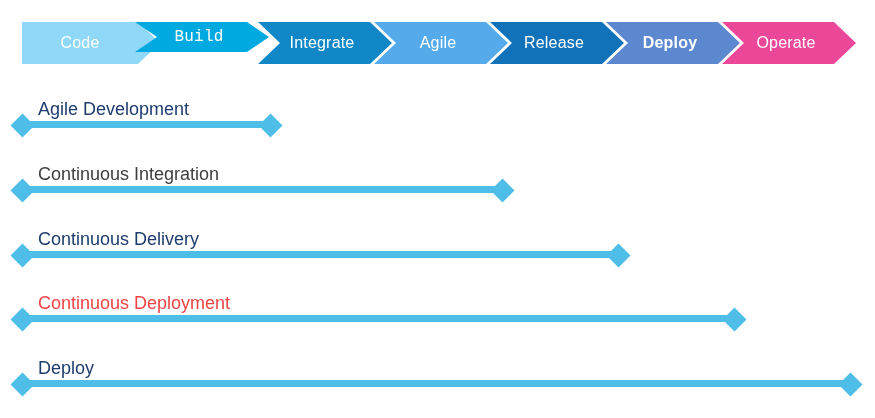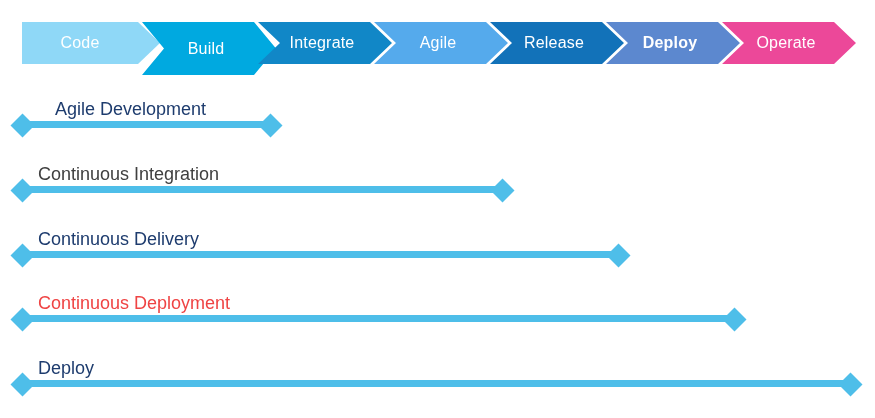--- a/index.html
+++ b/index.html
@@ -56,42 +56,42 @@
   }
 </style>
 </head>
 <body>
 
 <div class="canvas">
   <div id="stages">
       <div class="stage first" style="left: 22px; top: 22px; width: 138px; height: 42px; background: rgb(143, 216, 247);">
     <span class="stage-label" style="color: rgb(255, 255, 255);">Code</span>
   </div>
-      <div class="stage notched" style="left: 142px; top: 22px; width: 134px; height: 53px; background: rgb(0, 169, 224);">
+      <div class="stage notched" style="left: 135px; top: 22px; width: 134px; height: 30px; background: rgb(0, 169, 224); font-family: Liberation Mono, monospace;">
     <span class="stage-label" style="color: rgb(255, 255, 255);">Build</span>
   </div>
       <div class="stage notched" style="left: 258px; top: 22px; width: 134px; height: 42px; background: rgb(17, 135, 199);">
     <span class="stage-label" style="color: rgb(255, 255, 255);">Integrate</span>
   </div>
       <div class="stage notched" style="left: 374px; top: 22px; width: 134px; height: 42px; background: rgb(85, 170, 236);">
     <span class="stage-label" style="color: rgb(255, 255, 255);">Agile</span>
   </div>
       <div class="stage notched" style="left: 490px; top: 22px; width: 134px; height: 42px; background: rgb(18, 114, 185);">
     <span class="stage-label" style="color: rgb(255, 255, 255);">Release</span>
   </div>
       <div class="stage notched" style="left: 606px; top: 22px; width: 134px; height: 42px; background: rgb(92, 136, 207); font-weight: bold;">
     <span class="stage-label" style="color: rgb(255, 255, 255);">Deploy</span>
   </div>
       <div class="stage notched" style="left: 722px; top: 22px; width: 134px; height: 42px; background: #ec4899;">
     <span class="stage-label" style="color: rgb(255, 255, 255);">Operate</span>
   </div>
     </div>
   <div id="spans">
       <div>
-    <div class="span-label" style="left: 38px; top: 99px; color: rgb(30, 60, 110); margin-left: 17px;">Agile Development</div>
+    <div class="span-label" style="left: 38px; top: 99px; color: rgb(30, 60, 110);">Agile Development</div>
     <div class="span-line" style="left: 19px; top: 121px; width: 251px; background: rgb(78, 190, 233);"></div>
     <div class="diamond" style="left: 13.5px; top: 116.5px; background: rgb(78, 190, 233);"></div>
     <div class="diamond" style="left: 261.5px; top: 116.5px; background: rgb(78, 190, 233);"></div>
   </div>
       <div>
     <div class="span-label" style="left: 38px; top: 164px; color: #404040;">Continuous Integration</div>
     <div class="span-line" style="left: 19px; top: 186px; width: 483px; background: rgb(78, 190, 233);"></div>
     <div class="diamond" style="left: 13.5px; top: 181.5px; background: rgb(78, 190, 233);"></div>
     <div class="diamond" style="left: 493.5px; top: 181.5px; background: rgb(78, 190, 233);"></div>
   </div>

